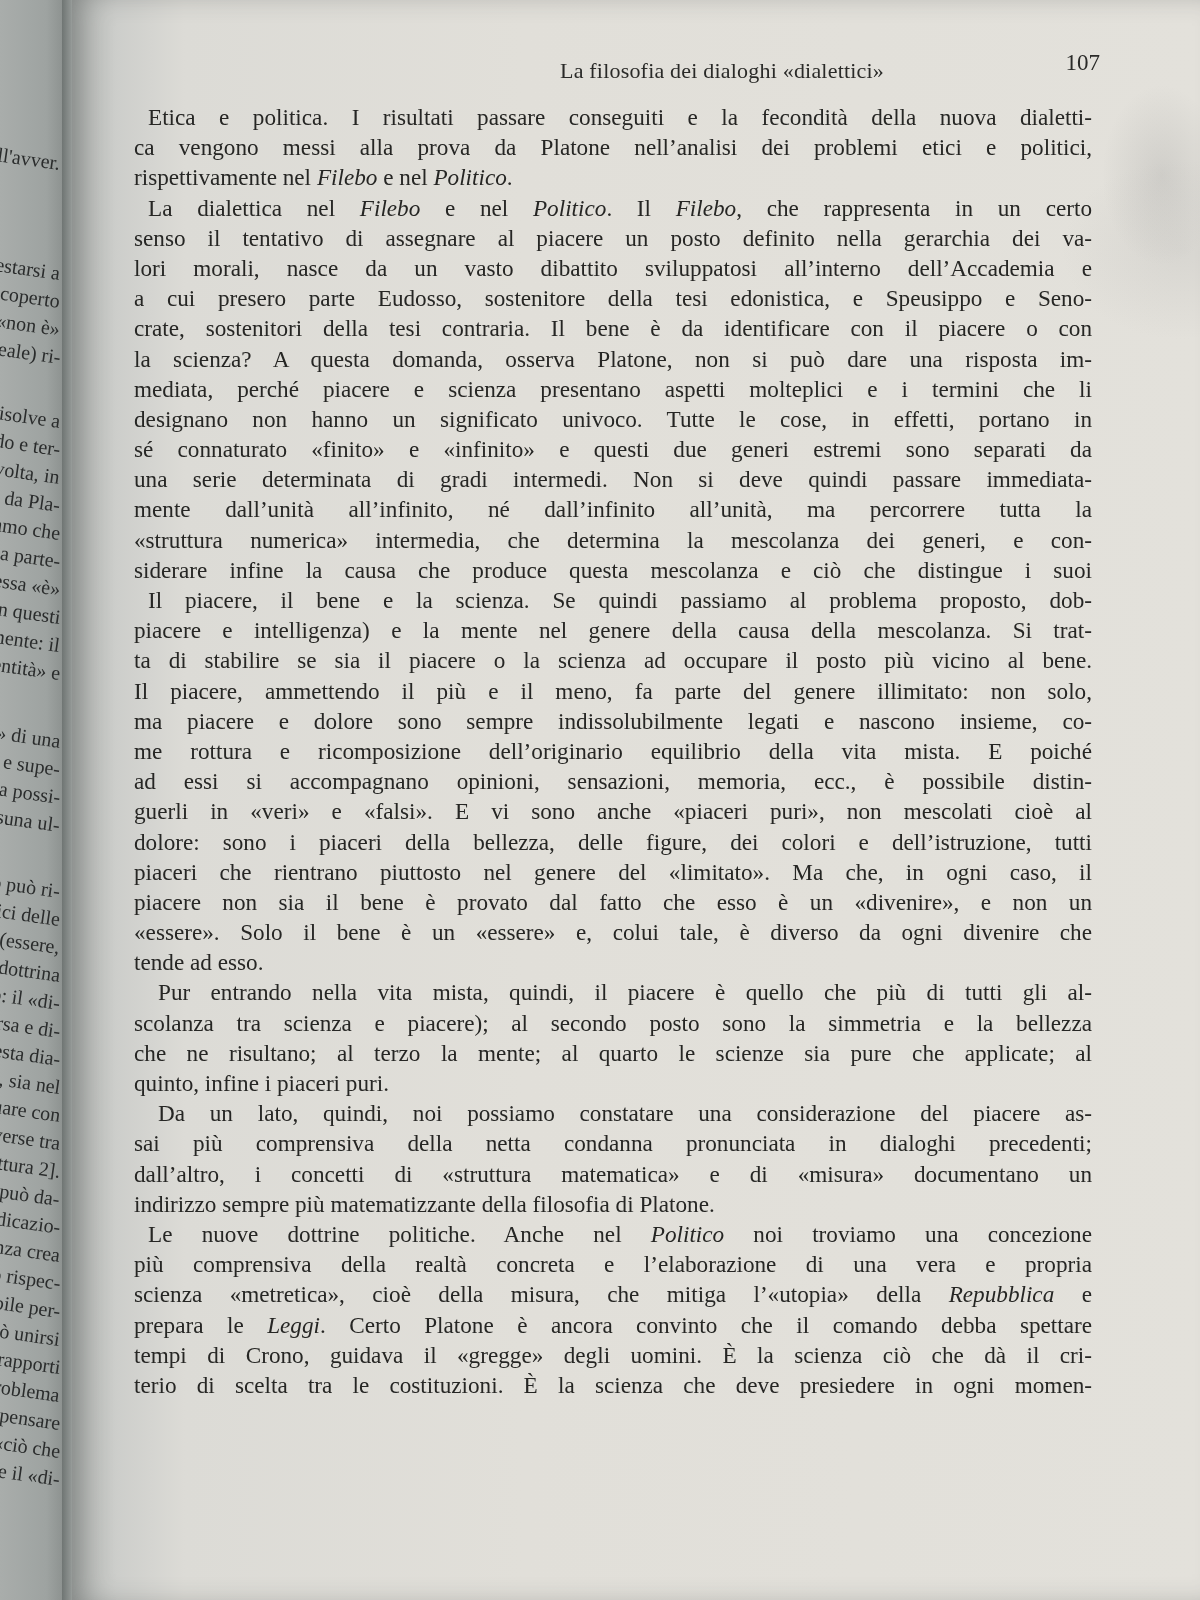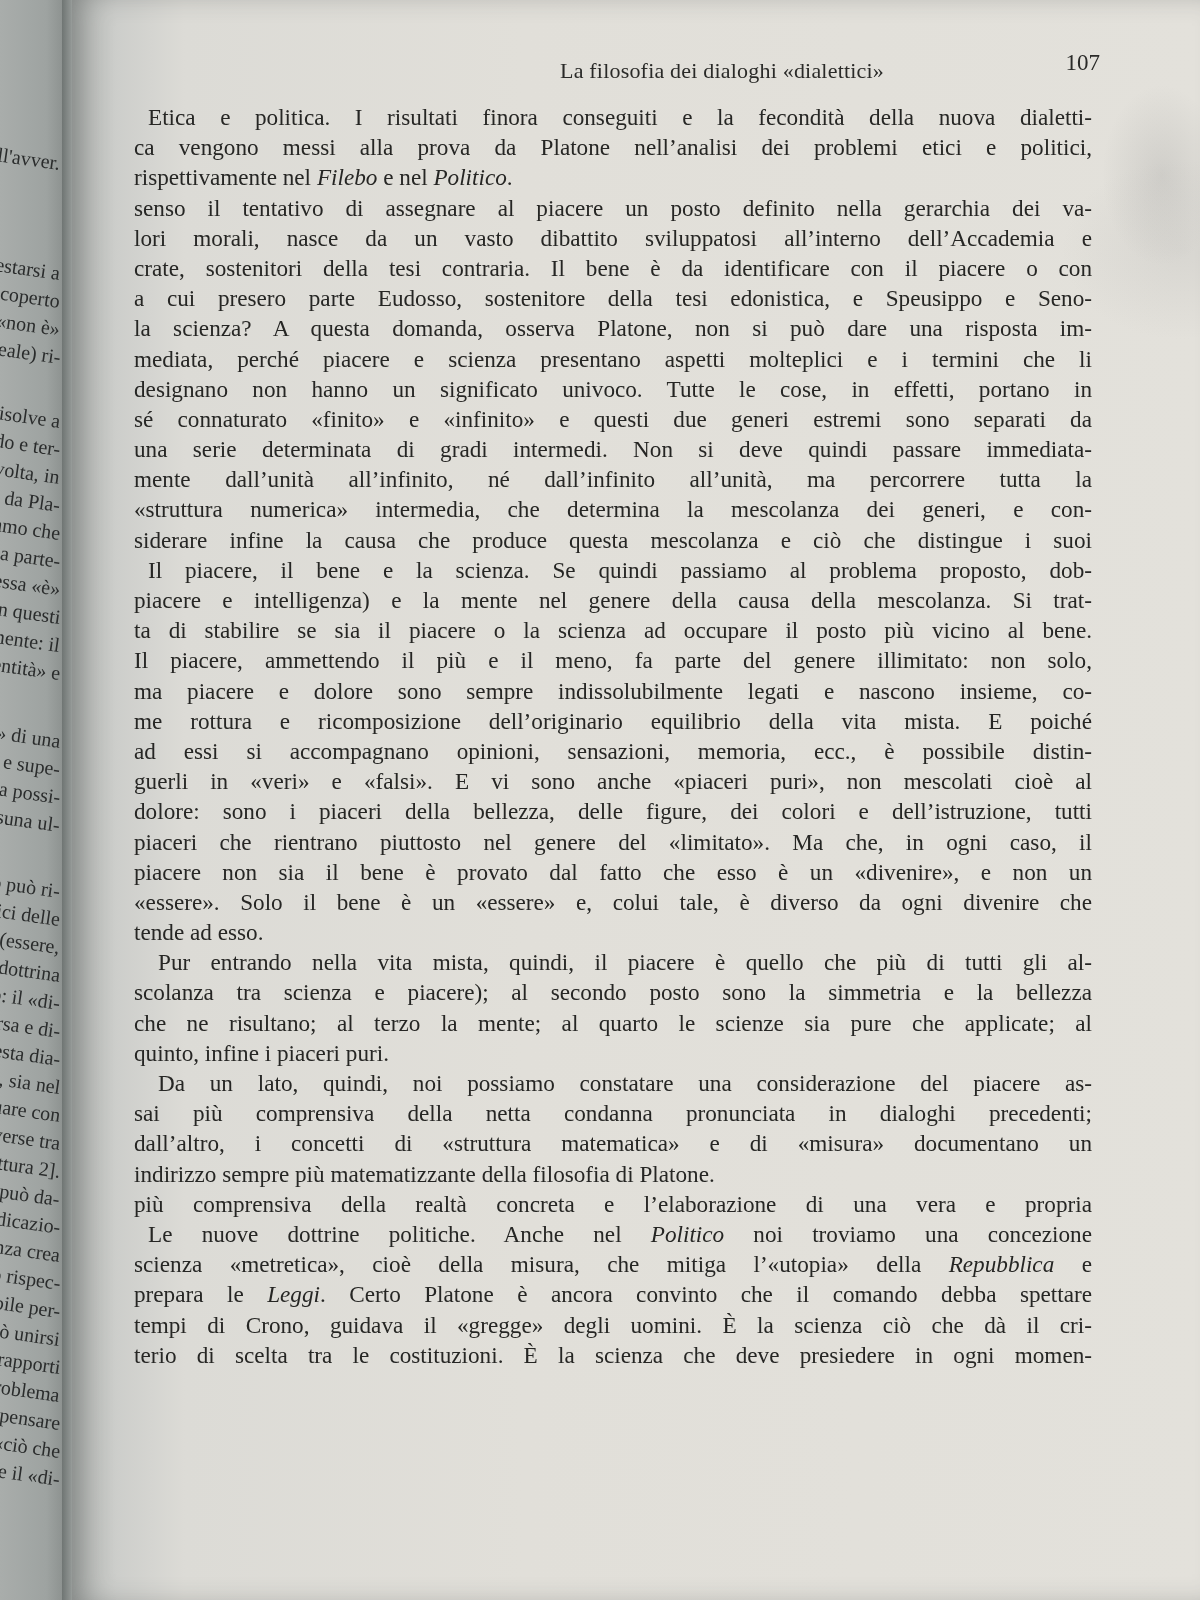--- a/index.html
+++ b/index.html
@@ -162,28 +162,29 @@
 
   <div class="right-page">
 
     <div class="page-header">
       <span class="running-title">La filosofia dei dialoghi «dialettici»</span>
       <span class="page-number">107</span>
     </div>
 
     <div class="text-block">
 
-      <span class="line first-line"><span class="bold">Etica e politica.</span><span> I risultati finora conseguiti e la fecondità della nuova dialetti-</span></span>
+      <span class="line first-line"><span class="bold">Etica e politica.</span><span> I risultati passare conseguiti e la fecondità della nuova dialetti-</span></span>
       <span class="line">ca vengono messi alla prova da Platone nell’analisi dei problemi etici e politici,</span>
       <span class="line last"><span>rispettivamente nel </span><span class="ital">Filebo</span><span> e nel </span><span class="ital">Politico</span><span>.</span></span>
 
+      <span class="line first-line"><span class="bold"><span>La dialettica nel </span><span class="ital">Filebo</span><span> e nel </span><span class="ital">Politico</span><span>.</span></span><span> Il </span><span class="ital">Filebo</span><span>, che rappresenta in un certo</span></span>
       <span class="line">senso il tentativo di assegnare al piacere un posto definito nella gerarchia dei va-</span>
       <span class="line">lori morali, nasce da un vasto dibattito sviluppatosi all’interno dell’Accademia e</span>
+      <span class="line">a cui presero parte Eudosso, sostenitore della tesi edonistica, e Speusippo e Seno-</span>
       <span class="line">crate, sostenitori della tesi contraria. Il bene è da identificare con il piacere o con</span>
-      <span class="line">a cui presero parte Eudosso, sostenitore della tesi edonistica, e Speusippo e Seno-</span>
       <span class="line">la scienza? A questa domanda, osserva Platone, non si può dare una risposta im-</span>
       <span class="line">mediata, perché piacere e scienza presentano aspetti molteplici e i termini che li</span>
       <span class="line">designano non hanno un significato univoco. Tutte le cose, in effetti, portano in</span>
       <span class="line">sé connaturato «finito» e «infinito» e questi due generi estremi sono separati da</span>
       <span class="line">una serie determinata di gradi intermedi. Non si deve quindi passare immediata-</span>
       <span class="line">mente dall’unità all’infinito, né dall’infinito all’unità, ma percorrere tutta la</span>
       <span class="line">«struttura numerica» intermedia, che determina la mescolanza dei generi, e con-</span>
       <span class="line">siderare infine la causa che produce questa mescolanza e ciò che distingue i suoi</span>
 
       <span class="line first-line"><span class="bold">Il piacere, il bene e la scienza.</span><span> Se quindi passiamo al problema proposto, dob-</span></span>
@@ -203,22 +204,22 @@
       <span class="line indent">Pur entrando nella vita mista, quindi, il piacere è quello che più di tutti gli al-</span>
       <span class="line">scolanza tra scienza e piacere); al secondo posto sono la simmetria e la bellezza</span>
       <span class="line">che ne risultano; al terzo la mente; al quarto le scienze sia pure che applicate; al</span>
       <span class="line last">quinto, infine i piaceri puri.</span>
 
       <span class="line indent">Da un lato, quindi, noi possiamo constatare una considerazione del piacere as-</span>
       <span class="line">sai più comprensiva della netta condanna pronunciata in dialoghi precedenti;</span>
       <span class="line">dall’altro, i concetti di «struttura matematica» e di «misura» documentano un</span>
       <span class="line last">indirizzo sempre più matematizzante della filosofia di Platone.</span>
 
+      <span class="line first-line"><span class="bold">Le nuove dottrine politiche.</span><span> Anche nel </span><span class="ital">Politico</span><span> noi troviamo una concezione</span></span>
       <span class="line">più comprensiva della realtà concreta e l’elaborazione di una vera e propria</span>
-      <span class="line first-line"><span class="bold">Le nuove dottrine politiche.</span><span> Anche nel </span><span class="ital">Politico</span><span> noi troviamo una concezione</span></span>
       <span class="line"><span>scienza «metretica», cioè della misura, che mitiga l’«utopia» della </span><span class="ital">Repubblica</span><span> e</span></span>
       <span class="line"><span>prepara le </span><span class="ital">Leggi</span><span>. Certo Platone è ancora convinto che il comando debba spettare</span></span>
       <span class="line">tempi di Crono, guidava il «gregge» degli uomini. È la scienza ciò che dà il cri-</span>
       <span class="line">terio di scelta tra le costituzioni. È la scienza che deve presiedere in ogni momen-</span>
 
     </div>
   </div>
 </div>
 
 </body></html>

